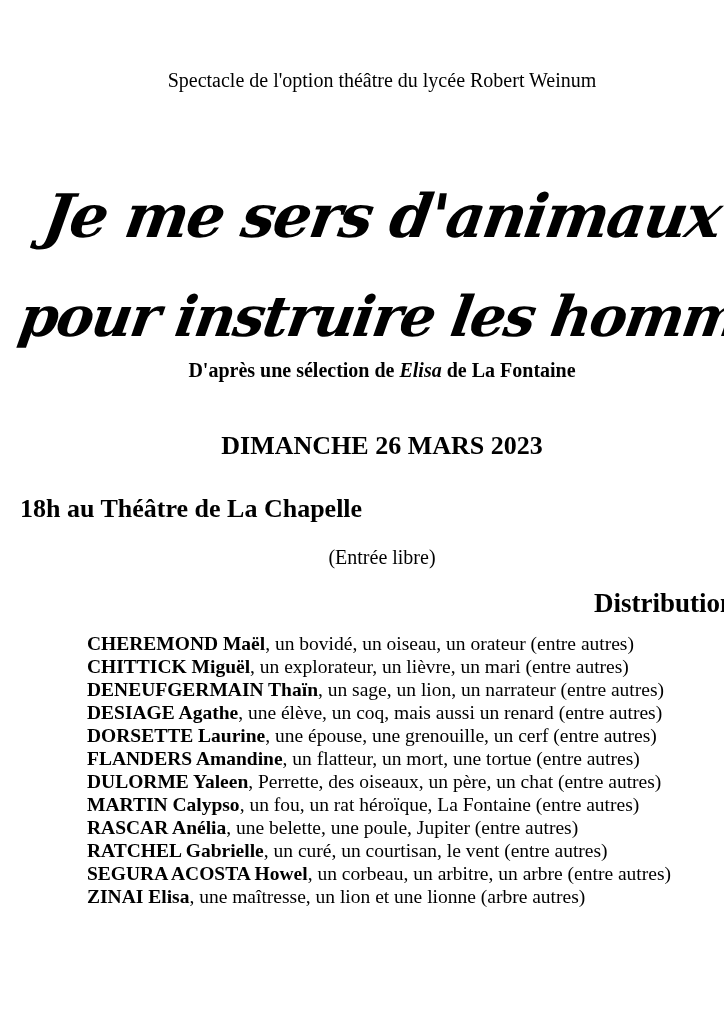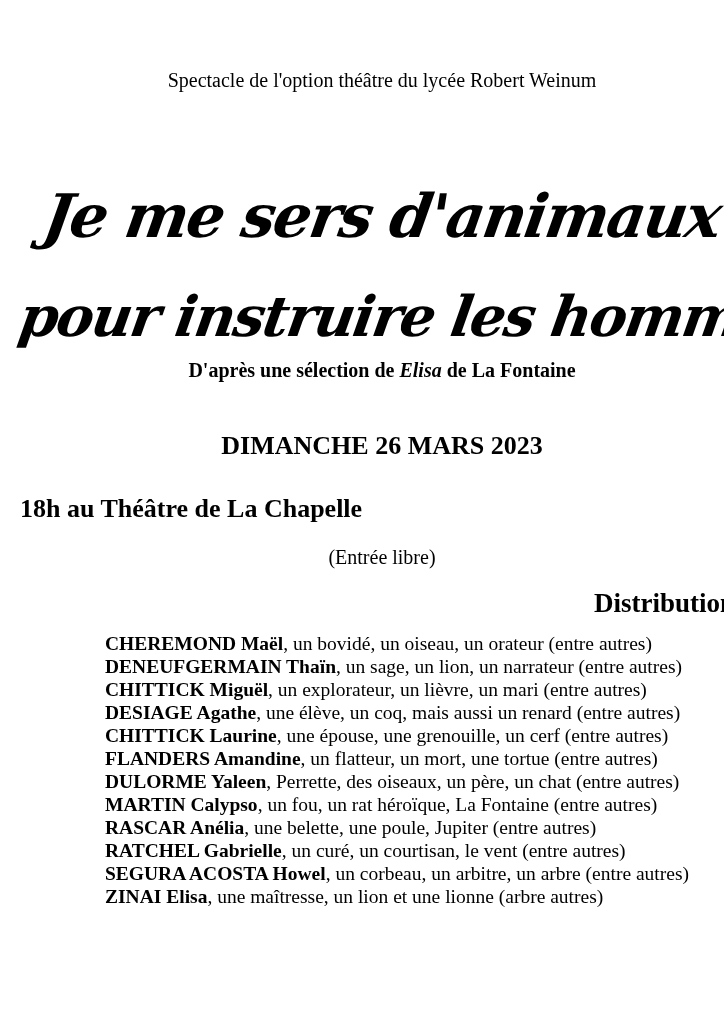--- a/index.html
+++ b/index.html
@@ -76,21 +76,21 @@
     text-align: right;
   }
   .cast-list {
     list-style: none;
     margin: 13px 28px 0 67px;
     padding: 0;
     font-size: 19.5px;
     line-height: 23px;
   }
   .cast-row { white-space: nowrap; }
-  .cast-name { font-weight: bold; margin-left: 18px; }
+  .cast-name { font-weight: bold; }
 </style>
 </head>
 <body>
 
 <div class="page">
 
   <div class="top-subtitle">Spectacle de l'option théâtre du lycée Robert Weinum</div>
 
   <h1 class="script-line line1">Je me sers d'animaux</h1>
 
@@ -101,24 +101,24 @@
   <div class="event-date">DIMANCHE 26 MARS 2023</div>
 
   <div class="event-venue">18h au Théâtre de La Chapelle</div>
 
   <div class="event-admission">(Entrée libre)</div>
 
   <div class="dist-heading">Distribution:</div>
 
   <ul class="cast-list">
     <li class="cast-row"><span class="cast-name">CHEREMOND Maël</span><span class="cast-roles">, un bovidé, un oiseau, un orateur (entre autres)</span></li>
+    <li class="cast-row"><span class="cast-name">CHITTICK Miguël</span><span class="cast-roles">, un explorateur, un lièvre, un mari (entre autres)</span></li>
     <li class="cast-row"><span class="cast-name">DENEUFGERMAIN Thaïn</span><span class="cast-roles">, un sage, un lion, un narrateur (entre autres)</span></li>
-    <li class="cast-row"><span class="cast-name">CHITTICK Miguël</span><span class="cast-roles">, un explorateur, un lièvre, un mari (entre autres)</span></li>
     <li class="cast-row"><span class="cast-name">DESIAGE Agathe</span><span class="cast-roles">, une élève, un coq, mais aussi un renard (entre autres)</span></li>
-    <li class="cast-row"><span class="cast-name">CHITTICK Laurine</span><span class="cast-roles">, une épouse, une grenouille, un cerf (entre autres)</span></li>
+    <li class="cast-row"><span class="cast-name">DORSETTE Laurine</span><span class="cast-roles">, une épouse, une grenouille, un cerf (entre autres)</span></li>
     <li class="cast-row"><span class="cast-name">FLANDERS Amandine</span><span class="cast-roles">, un flatteur, un mort, une tortue (entre autres)</span></li>
     <li class="cast-row"><span class="cast-name">DULORME Yaleen</span><span class="cast-roles">, Perrette, des oiseaux, un père, un chat (entre autres)</span></li>
     <li class="cast-row"><span class="cast-name">MARTIN Calypso</span><span class="cast-roles">, un fou, un rat héroïque, La Fontaine (entre autres)</span></li>
     <li class="cast-row"><span class="cast-name">RASCAR Anélia</span><span class="cast-roles">, une belette, une poule, Jupiter (entre autres)</span></li>
     <li class="cast-row"><span class="cast-name">RATCHEL Gabrielle</span><span class="cast-roles">, un curé, un courtisan, le vent (entre autres)</span></li>
     <li class="cast-row"><span class="cast-name">SEGURA ACOSTA Howel</span><span class="cast-roles">, un corbeau, un arbitre, un arbre (entre autres)</span></li>
     <li class="cast-row"><span class="cast-name">ZINAI Elisa</span><span class="cast-roles">, une maîtresse, un lion et une lionne (arbre autres)</span></li>
   </ul>
 
 </div>

